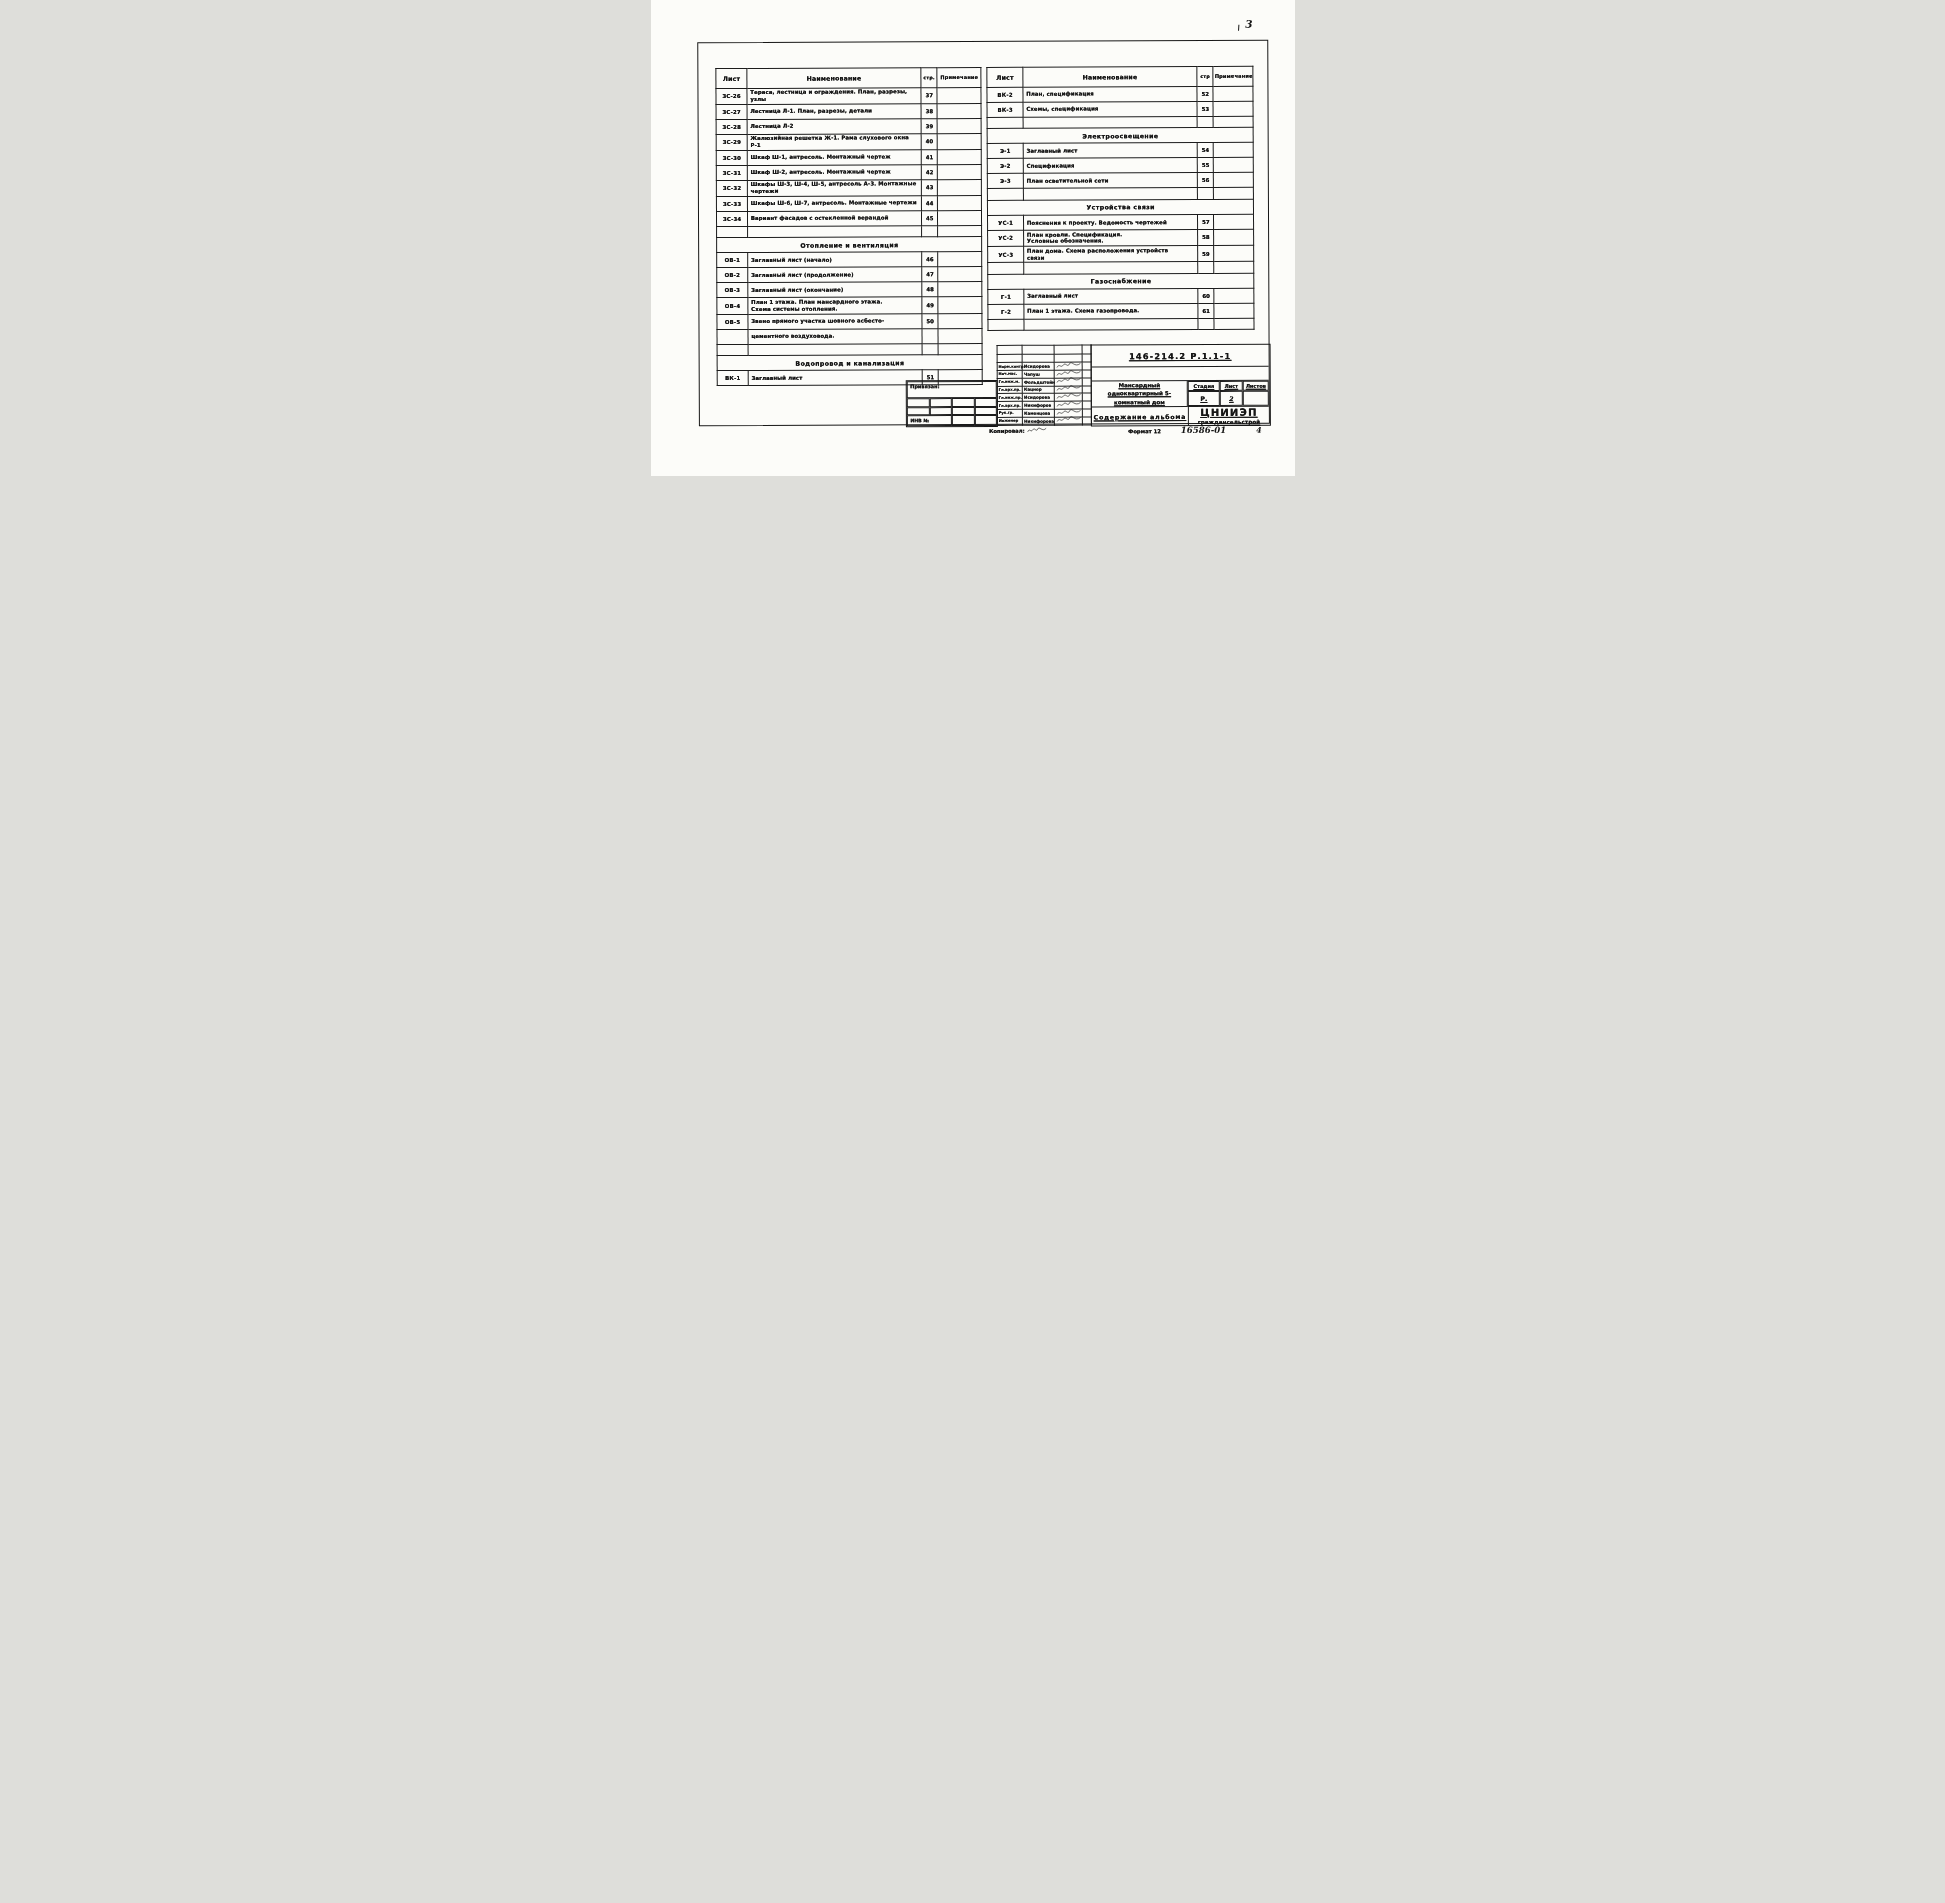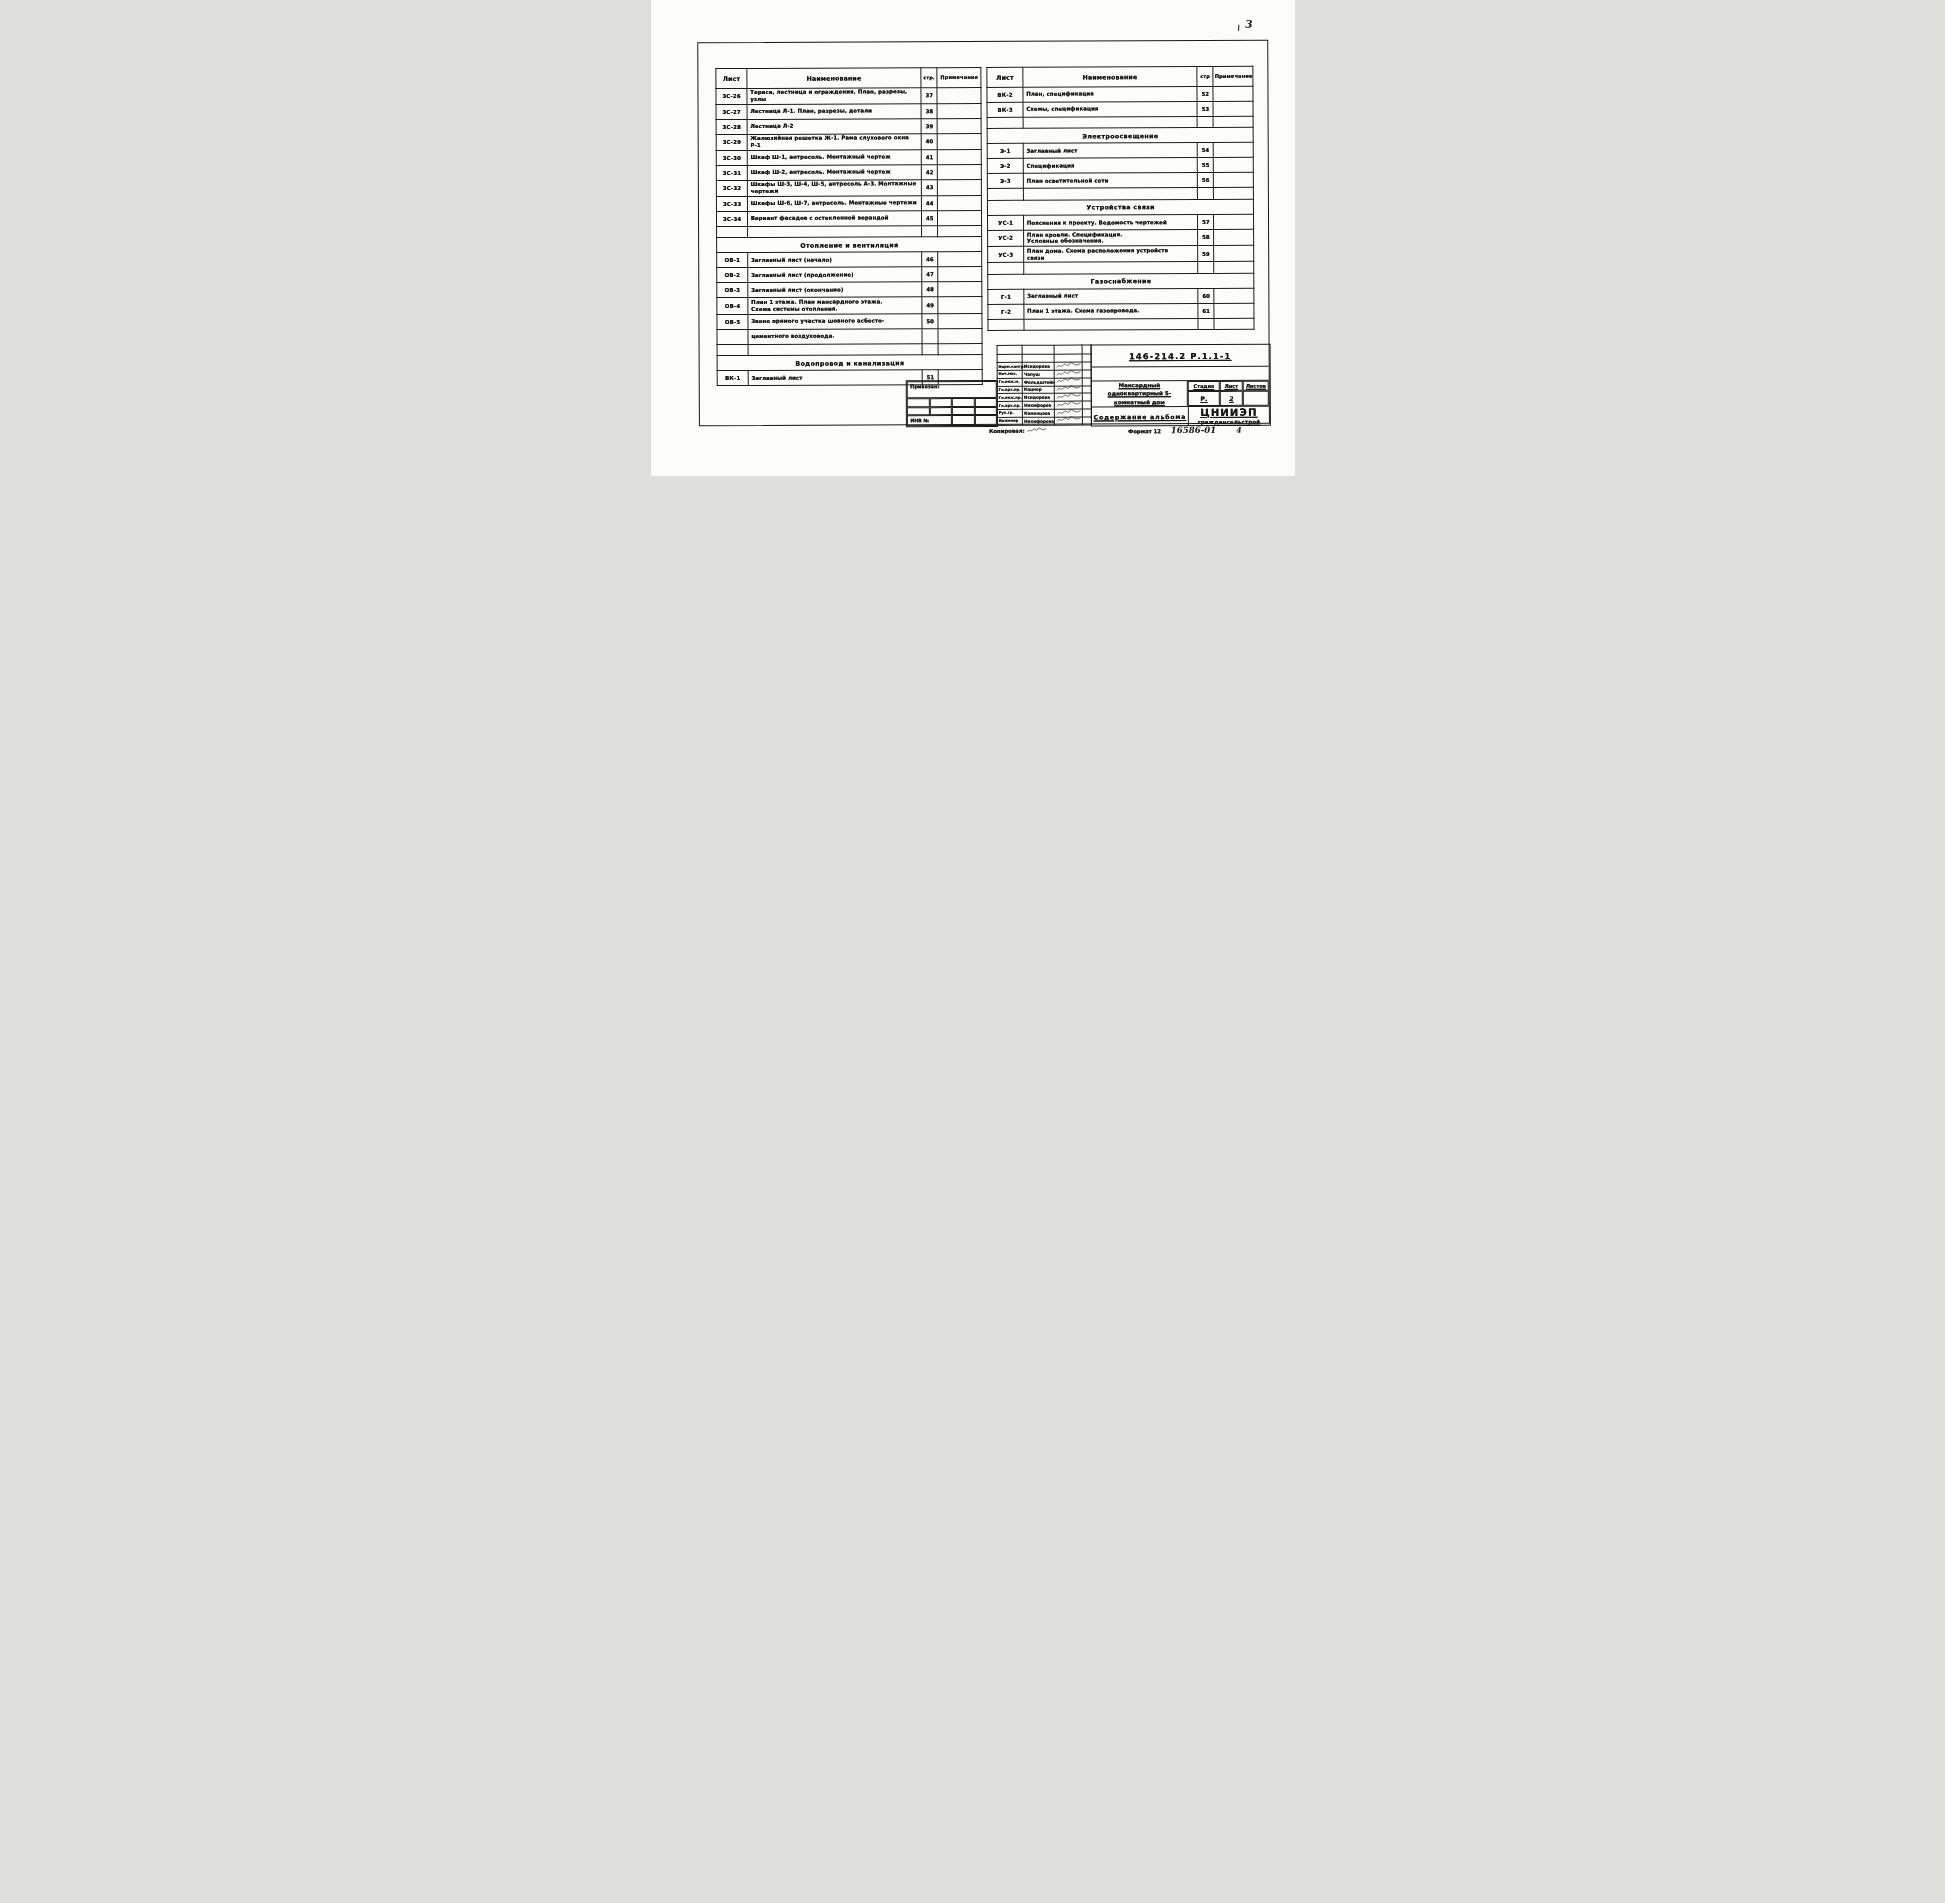--- a/index.html
+++ b/index.html
@@ -105,21 +105,21 @@
   .tb-org .org1 { font-size:10px; font-weight:bold; letter-spacing:1.2px; }
   .tb-org .org2 { font-size:5.4px; font-weight:bold; letter-spacing:0.2px; }
 
   
   .hand { font-family:"DejaVu Serif", serif; font-style:italic; font-weight:bold; }
   .page-num { position:absolute; left:595px; top:18.7px; font-size:10.5px; }
   .page-tick { position:absolute; left:588px; top:26px; width:1.2px; height:6.2px;
                background:#171717; transform:rotate(4deg); }
   .copied-line { position:absolute; left:337px; top:427px; display:flex; align-items:center; gap:2.3px;
                  font-size:5.3px; font-weight:bold; text-shadow:0.2px 0 0 currentColor; }
-  .format-line { position:absolute; left:476px; top:426px; display:flex; align-items:baseline; gap:10px; }
+  .format-line { position:absolute; left:476px; top:426px; display:flex; align-items:baseline; gap:20px; }
   .format-label { font-size:5.3px; font-weight:bold; text-shadow:0.2px 0 0 currentColor; }
   .inv-code { font-size:8.6px; }
   .fmt-count { font-size:7.8px; margin-left:10px; }
 </style>
 </head>
 <body>
 
 <div class="sheet">
   <div class="tilt">
 

